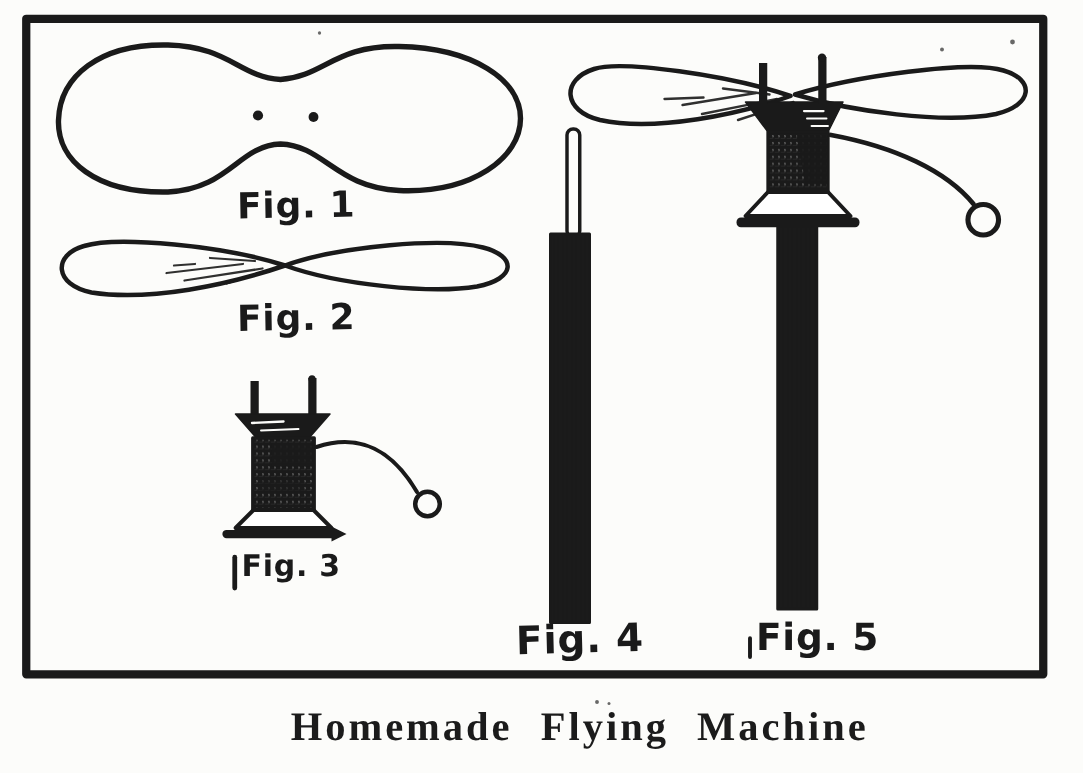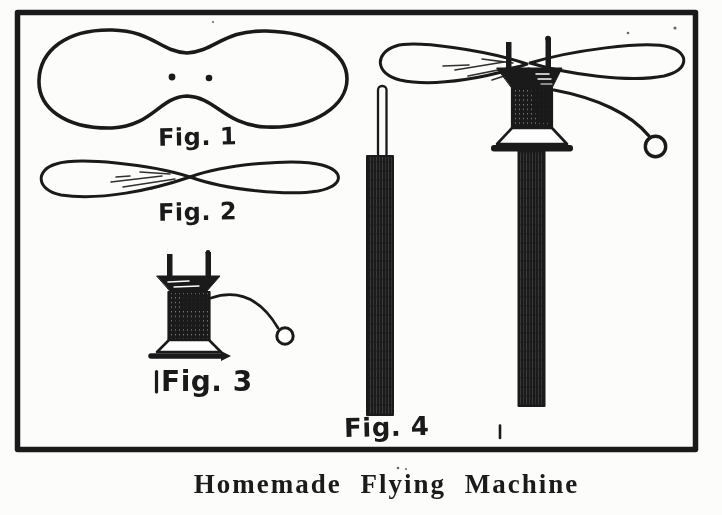--- a/index.html
+++ b/index.html
@@ -16,21 +16,21 @@
   .fig-label {
     position: absolute;
     font-family: "DejaVu Sans", sans-serif;
     font-weight: 700;
     color: #1a1a1a;
     white-space: nowrap;
     letter-spacing: 0.5px;
   }
   #lbl1 { left: 158px; top: 123px; font-size: 24px; transform: rotate(-1deg); }
   #lbl2 { left: 158px; top: 198px; font-size: 24px; transform: rotate(-1deg); }
-  #lbl3 { left: 161px; top: 365px; font-size: 28px; }
+  #lbl3 { left: 161px; top: 365px; font-size: 20px; }
   #lbl4 { left: 344px; top: 412px; font-size: 26px; transform: rotate(-1.5deg); }
   #lbl5 { left: 504px; top: 410px; font-size: 25px; }
   .caption {
     position: absolute;
     left: 0; right: 0;
     top: 469px;
     text-align: center;
     font-family: "Liberation Serif", serif;
     font-weight: 700;
     font-size: 27px;
@@ -144,15 +144,16 @@
     <g stroke="#1a1a1a">
       <line x1="156.5" y1="371.5" x2="156.5" y2="392" stroke-width="3.2"></line>
       <line x1="500" y1="425.5" x2="500" y2="438" stroke-width="2.6"></line>
     </g>
   </svg>
 
   <div class="fig-label" id="lbl1">Fig. 1</div>
   <div class="fig-label" id="lbl2">Fig. 2</div>
   <div class="fig-label" id="lbl3">Fig. 3</div>
   <div class="fig-label" id="lbl4">Fig. 4</div>
+  <div class="fig-label" id="lbl5">Fig. 5</div>
 
   <div class="caption">Homemade Flying Machine</div>
 </div>
 
 </body></html>

